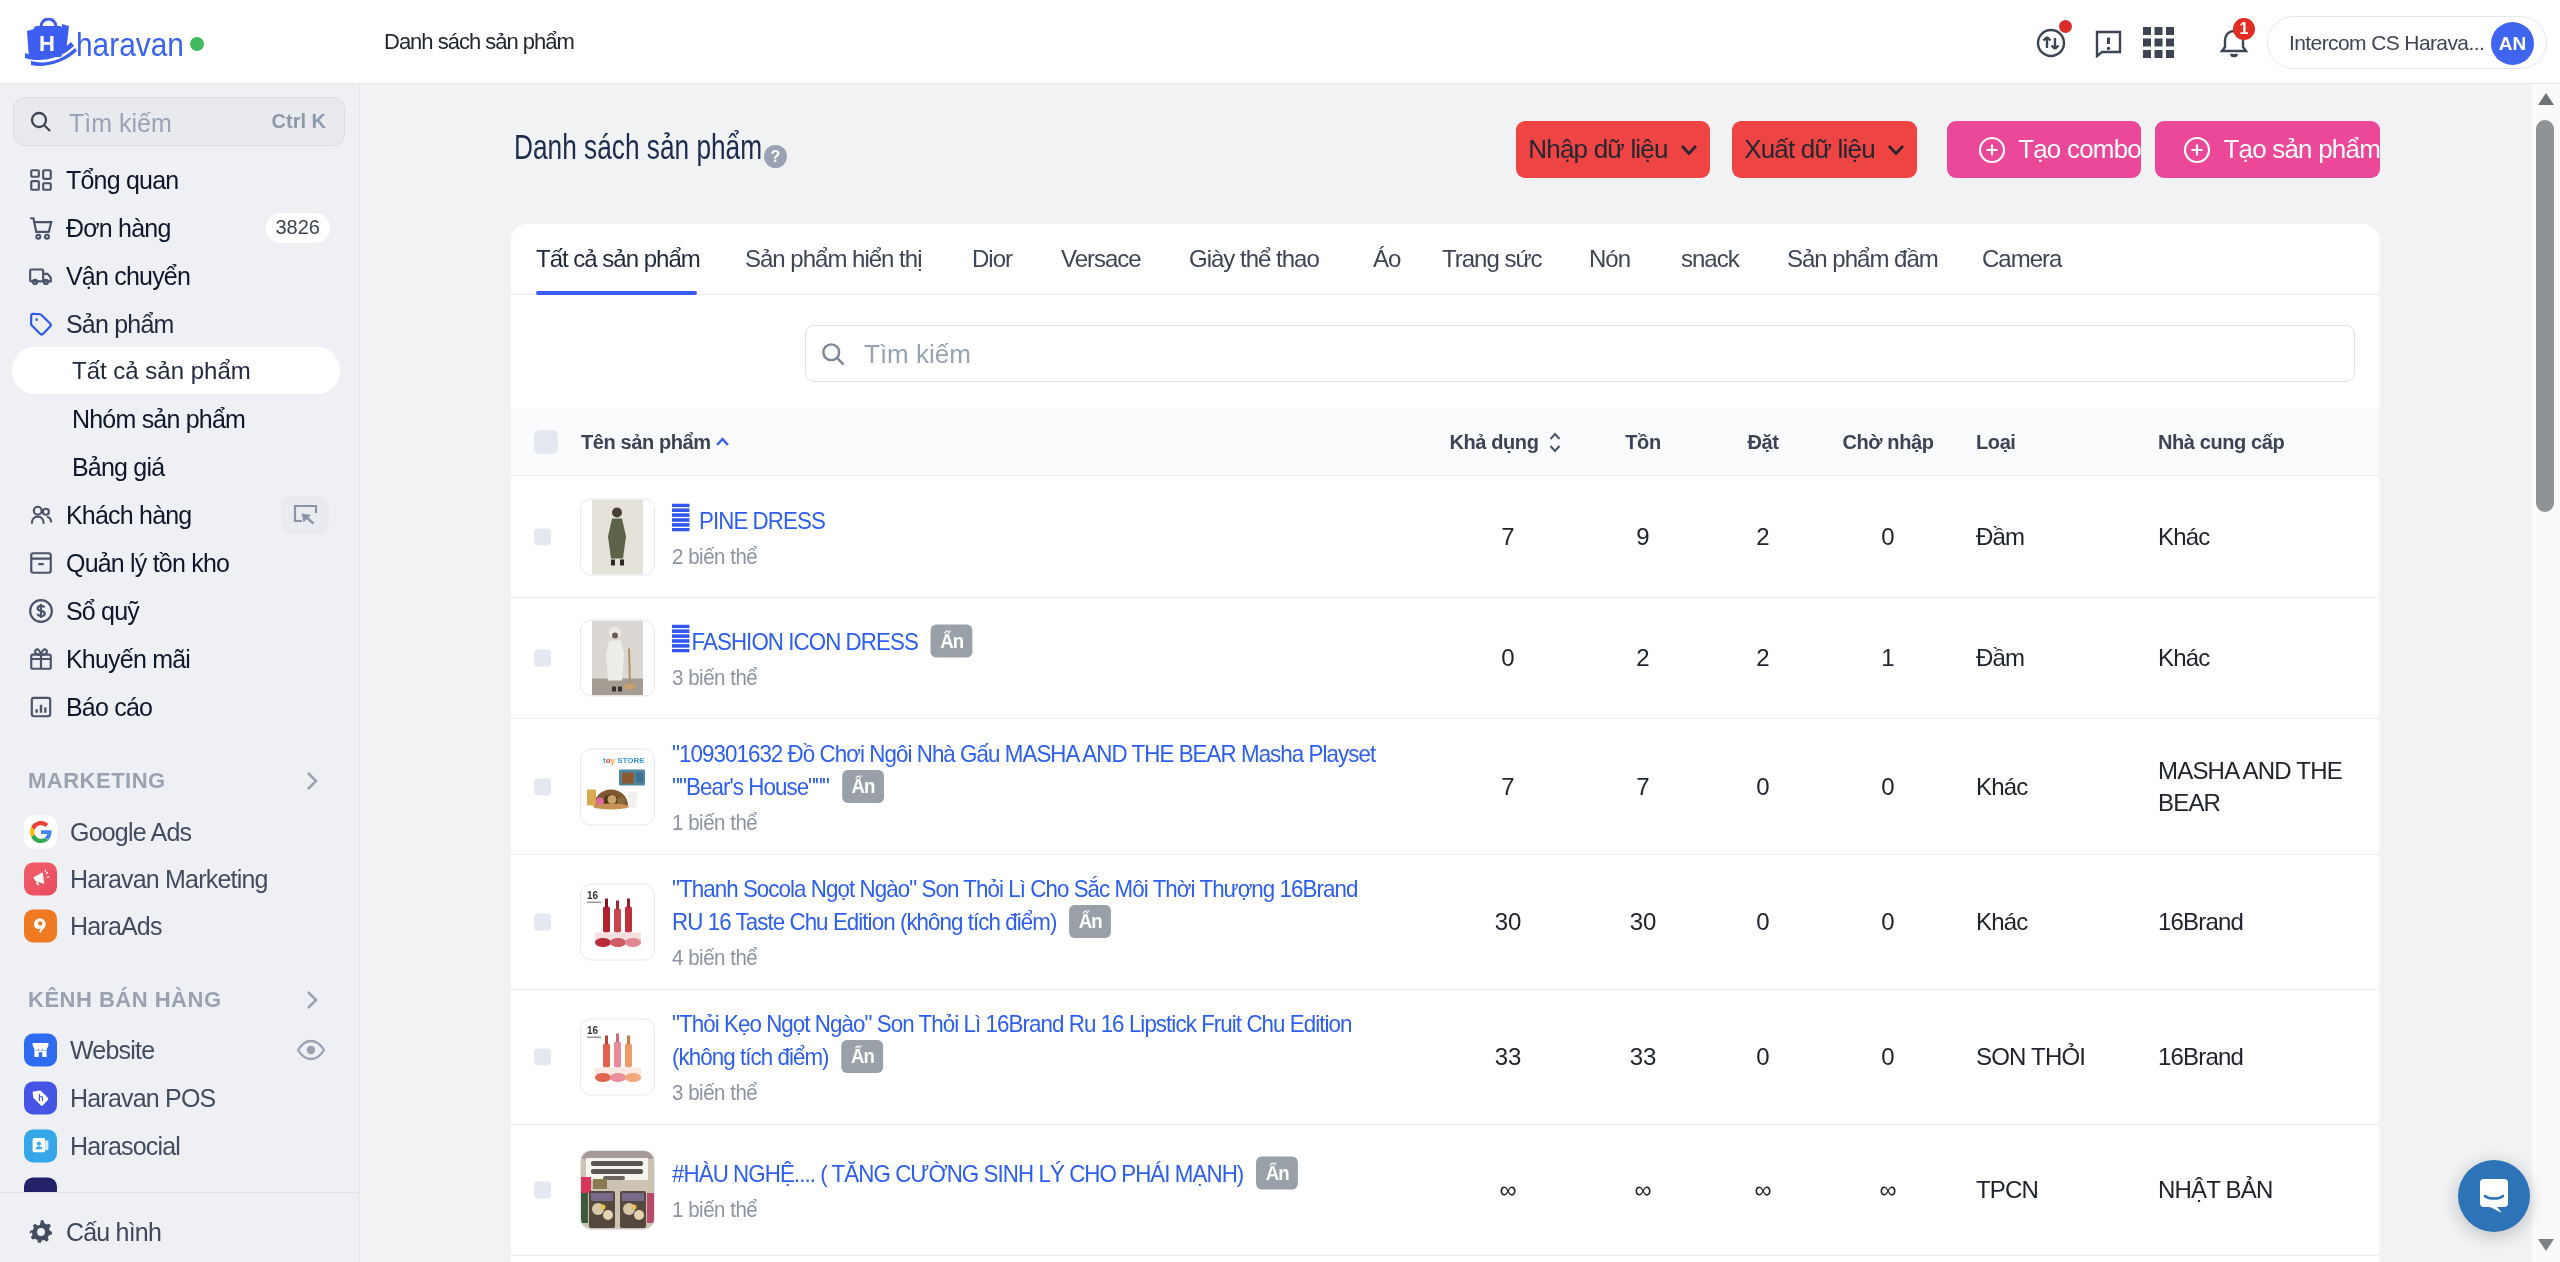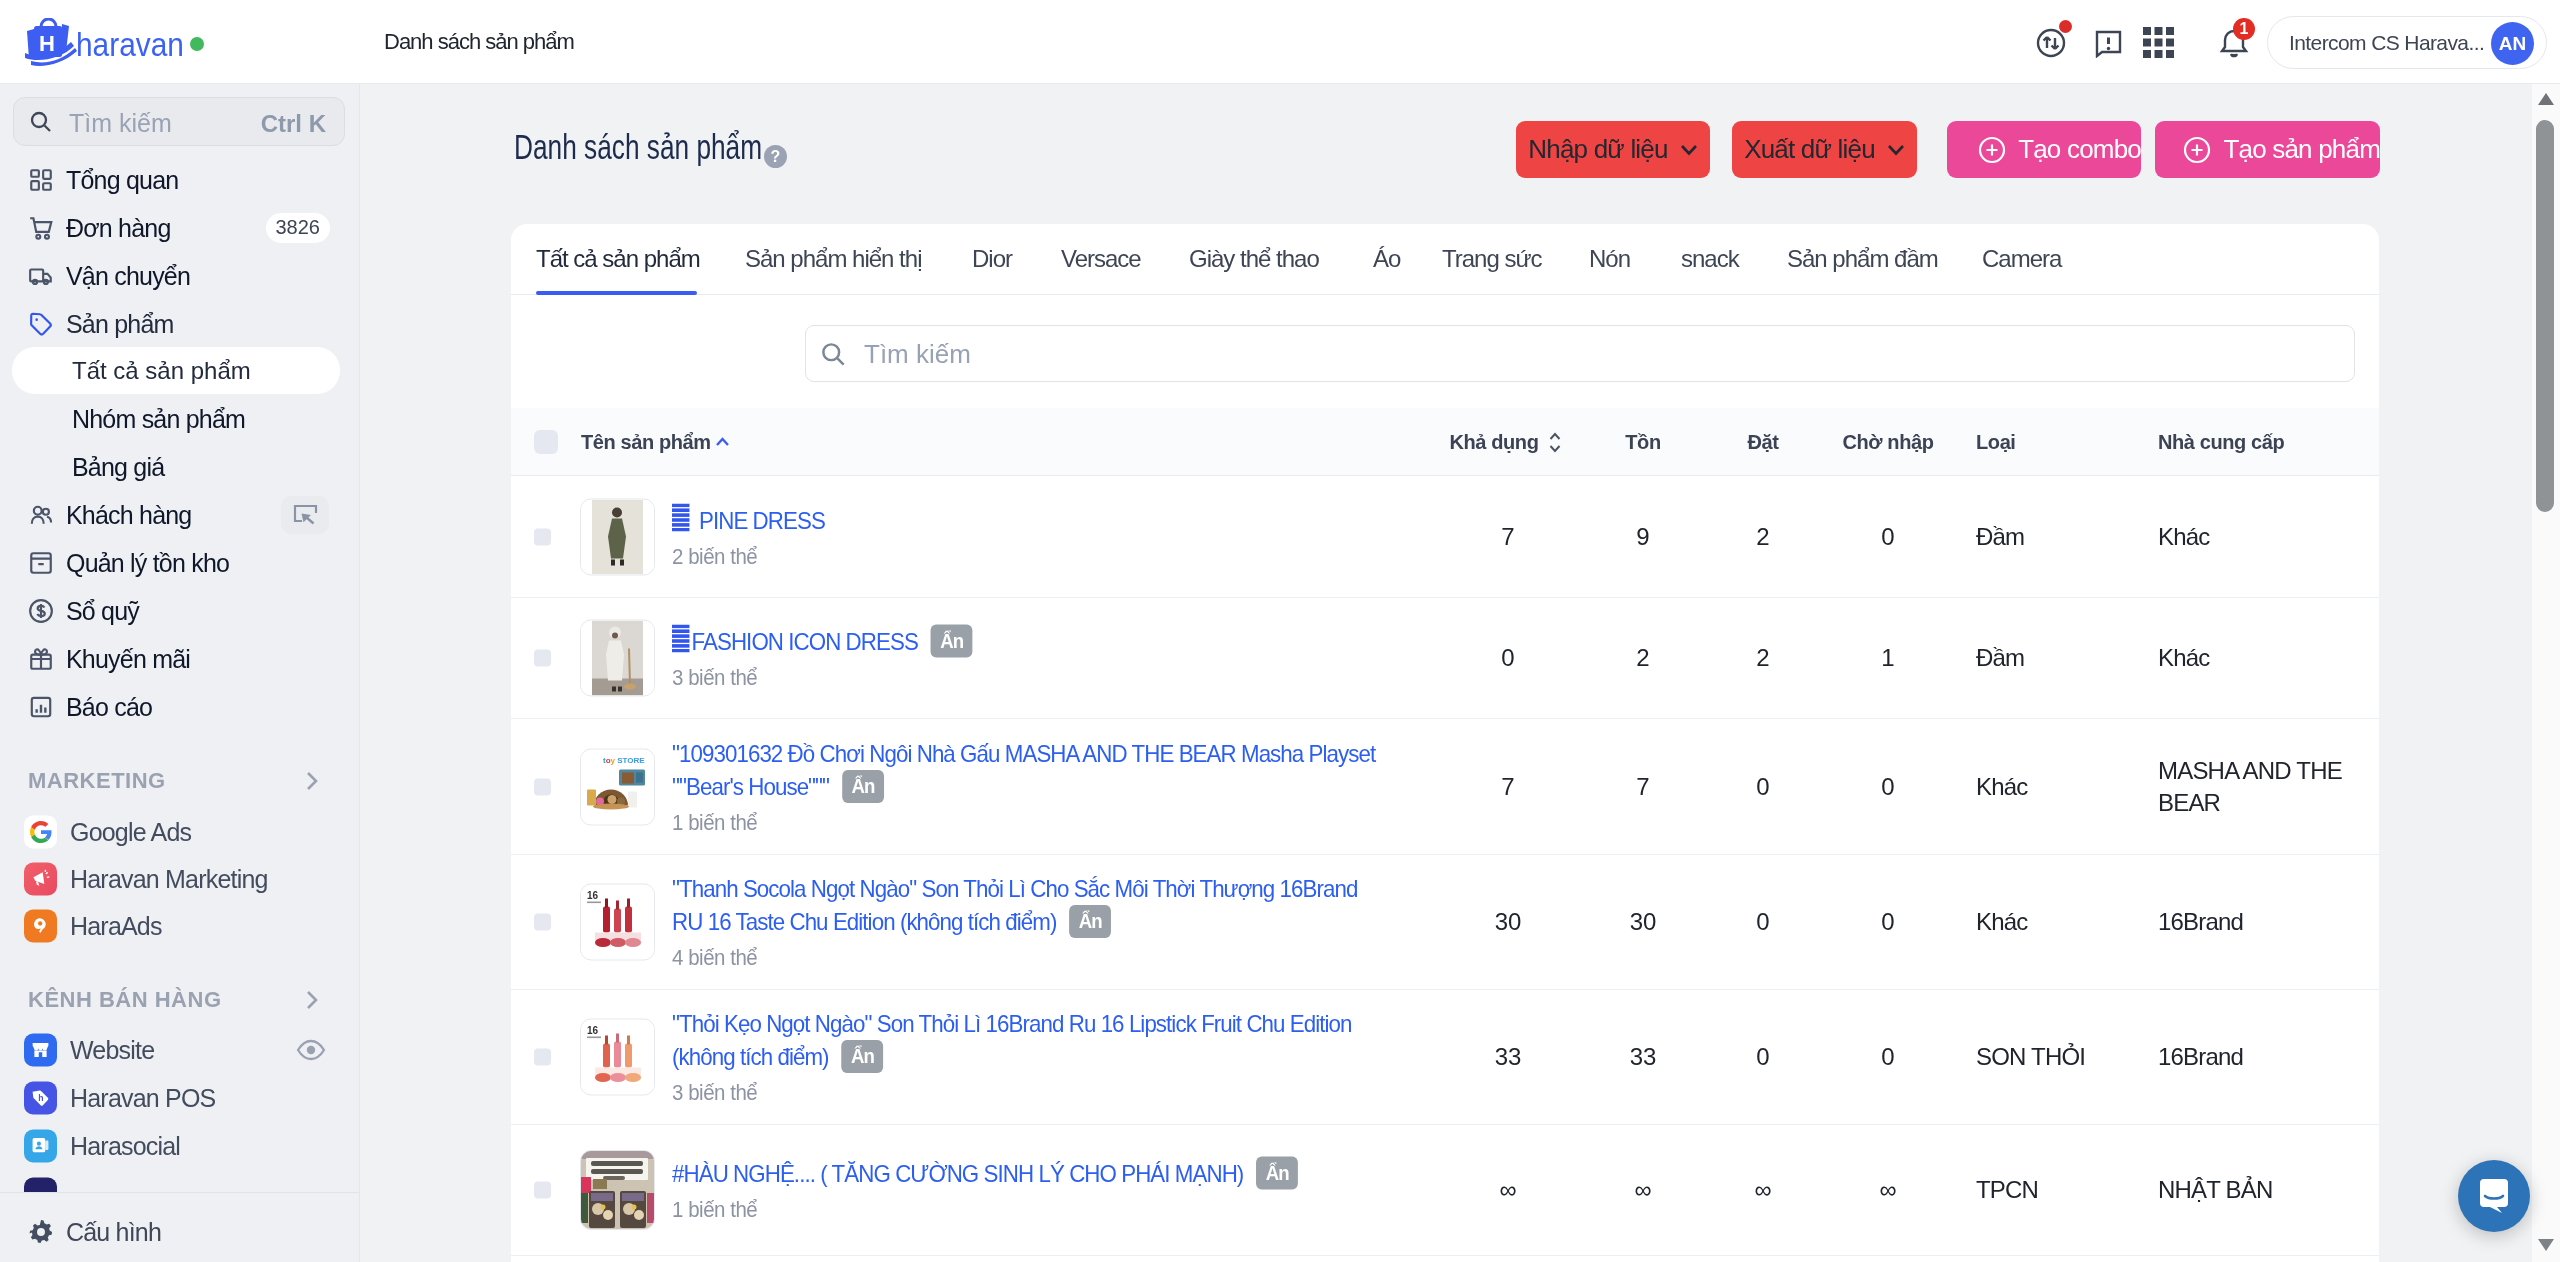--- a/index.html
+++ b/index.html
@@ -114,21 +114,21 @@
   </div>
 </div>
 
 <div id="sidebar">
   <div id="sb-search">
     <svg class="abs" style="left:15px;top:12px" width="24" height="24" viewBox="0 0 24 24" fill="none" stroke="#3f4756" stroke-width="2.3">
         <circle cx="10" cy="10" r="7"></circle>
         <path d="M15.5 15.5 L21 21"></path>
       </svg>
     <span class="abs" style="left:55px;top:11px;font-size:25px;color:#9aa3b5;">Tìm kiếm</span>
-    <span class="abs" style="right:18px;top:12px;font-size:24px;font-weight:bold;color:#8e99ab;">Ctrl K</span>
+    <span class="abs" style="right:18px;top:12px;font-size:20px;font-weight:bold;color:#8e99ab;">Ctrl K</span>
   </div>
 
   <div class="nav" style="top:72px">
     <svg class="ic" viewBox="0 0 24 24" fill="none" stroke="#4b5468" stroke-width="2">
       <rect x="3" y="3" width="7" height="6" rx="1"></rect>
         <rect x="3" y="13" width="7" height="8" rx="1"></rect>
       <rect x="14" y="3" width="7" height="8" rx="1"></rect>
         <rect x="14" y="15" width="7" height="6" rx="1"></rect>
     </svg>
     <span class="tx">Tổng quan</span>

